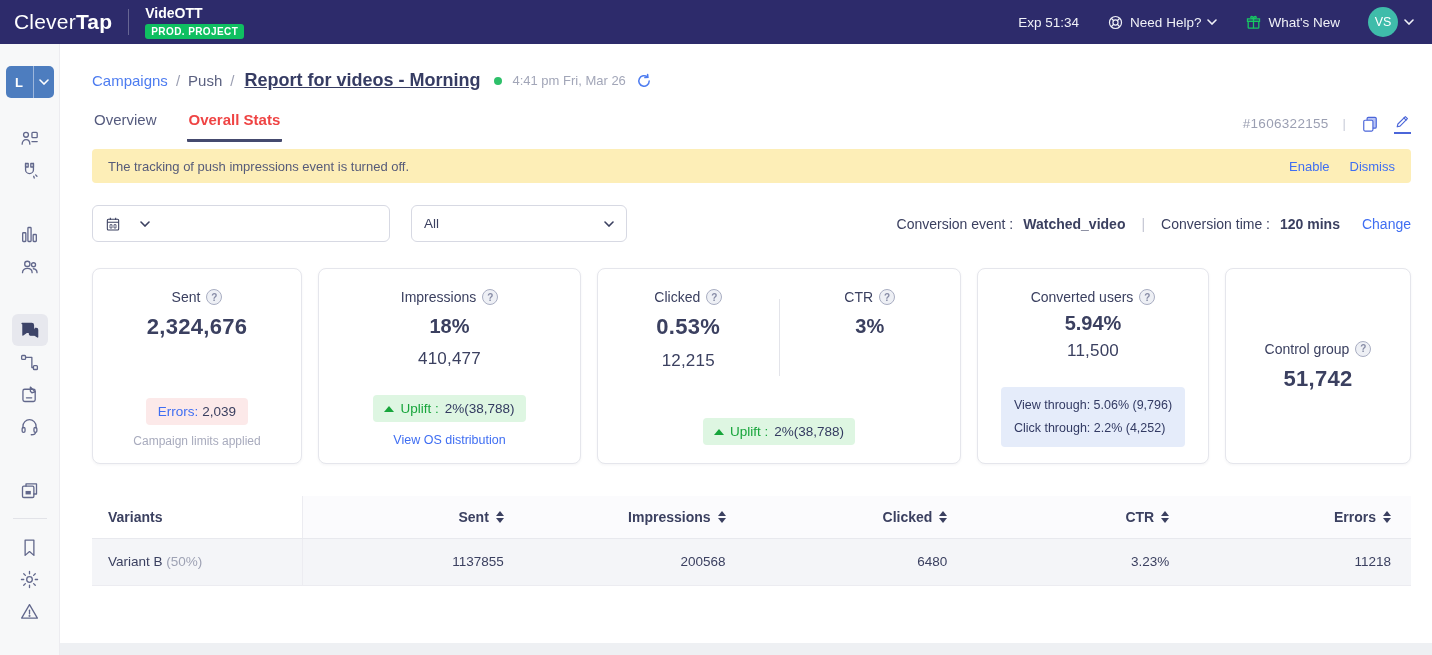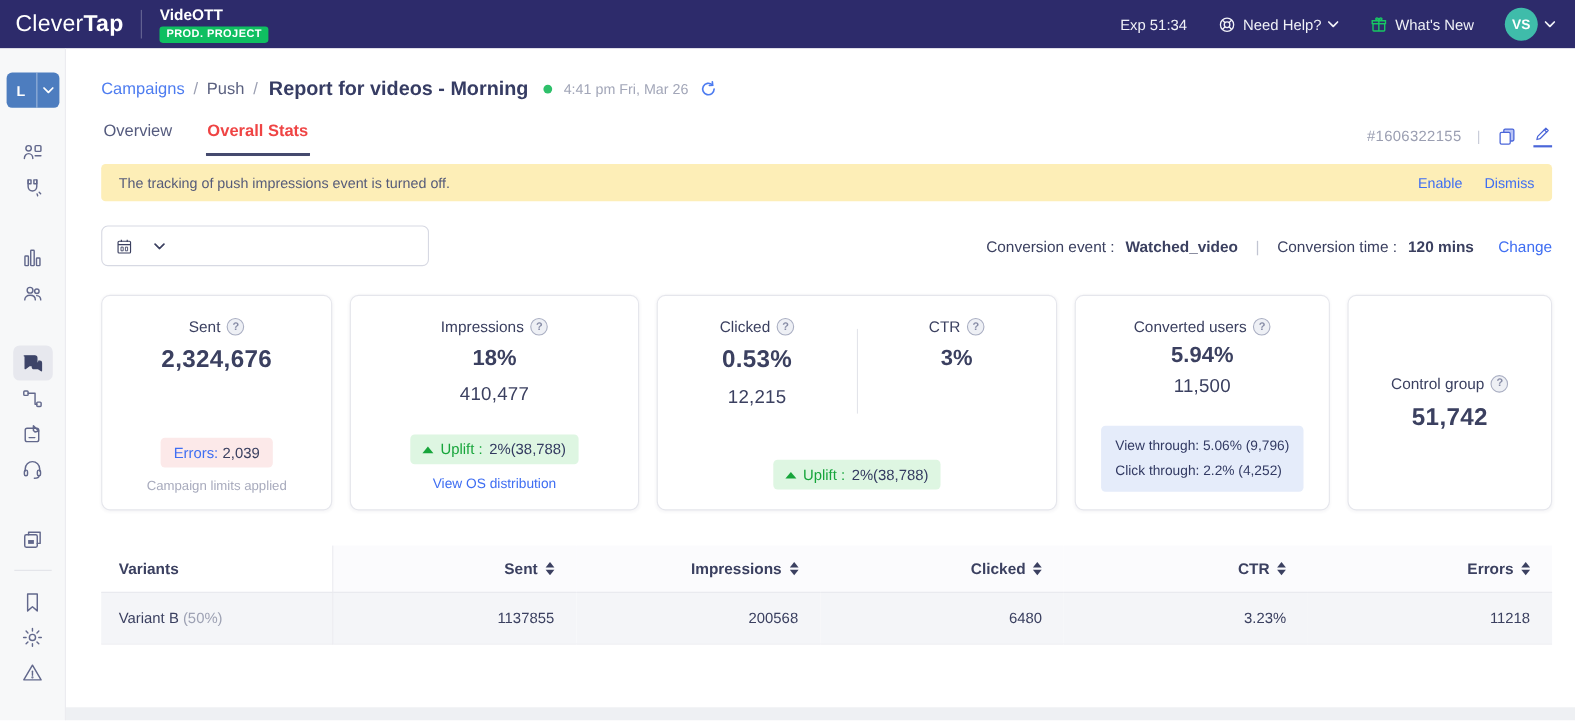--- a/index.html
+++ b/index.html
@@ -13,21 +13,21 @@
   .brand { color:#fff; font-size:21px; letter-spacing:.2px; cursor:pointer; }
   .brand .lt { font-weight:400; }
   .brand .bd { font-weight:700; }
   .nav-div { width:1px; height:26px; background:rgba(255,255,255,.28); margin:0 16px; }
   .project { display:flex; flex-direction:column; justify-content:center; }
   .project-name { color:#fff; font-size:14px; font-weight:700; line-height:15px; }
   .project-badge { background:#0fbf61; color:#fff; font-size:10px; font-weight:700; letter-spacing:.4px; padding:2px 6px; border-radius:3px; margin-top:3px; width:max-content; }
   .nav-right { margin-left:auto; display:flex; align-items:center; gap:10px; color:#f0f1f7; font-size:13.5px; }
   .nav-item { display:flex; align-items:center; gap:6px; cursor:pointer; }
   .nav-gap { width:8px; }
-  .avatar { width:30px; height:30px; border-radius:50%; background:#3fbcaa; color:#fff; font-size:12.5px; font-weight:700; display:flex; align-items:center; justify-content:center; }
+  .avatar { width:30px; height:30px; border-radius:50%; background:#3fbcaa; color:#fff; font-size:12.5px; font-weight:400; display:flex; align-items:center; justify-content:center; }
   .ic { display:inline-flex; align-items:center; justify-content:center; }
 
   
   .body-row { flex:1; display:flex; min-height:0; }
 
   
   .sidebar { width:60px; flex:0 0 60px; background:#f7f8f9; border-right:1px solid #ececf0; display:flex; flex-direction:column; align-items:center; padding-top:22px; }
   .acct-btn { width:48px; height:32px; border-radius:5px; background:#4d7dbf; display:flex; overflow:hidden; cursor:pointer; }
   .acct-main { width:28px; display:flex; align-items:center; justify-content:center; color:#fff; font-size:13px; font-weight:600; border-right:1px solid rgba(255,255,255,.45); }
   .acct-chev { flex:1; display:flex; align-items:center; justify-content:center; color:#fff; }
@@ -40,21 +40,21 @@
   .side-divider { width:34px; height:1px; background:#e2e3e8; margin:12px 0; }
 
   
   .main { flex:1; position:relative; padding:0 21px 0 32px; background:#fff; }
 
   
   .crumbs { margin-top:26px; display:flex; align-items:center; gap:8px; }
   .crumb-link { color:#4d7cf0; font-size:15px; cursor:pointer; }
   .crumb-sep { color:#9b9fb2; font-size:15px; }
   .crumb-mid { color:#5b6180; font-size:15px; }
-  .crumb-title { color:#363c63; font-size:18px; font-weight:600; margin-left:2px; }
+  .crumb-title { color:#363c63; font-size:18px; font-weight:600; margin-left:2px;text-decoration:underline; }
   .live-dot { width:8px; height:8px; border-radius:50%; background:#2ec06a; margin-left:6px; }
   .crumb-time { color:#a2a6b8; font-size:13px; margin-left:2px; }
   .refresh { cursor:pointer; margin-left:2px; }
 
   
   .tabs-row { margin-top:20px; display:flex; align-items:flex-end; }
   .tab { font-size:15px; color:#555b7e; padding:0 2px 11px 2px; cursor:pointer; margin-right:28px; border-bottom:3px solid transparent; }
   .tab.active { color:#ef4444; font-weight:600; border-bottom:3px solid #454a6e; border-radius:1px; }
   .tabs-right { margin-left:auto; display:flex; align-items:center; gap:14px; padding-bottom:8px; }
   .cid { color:#9b9fb2; font-size:13.5px; letter-spacing:.3px; }
@@ -358,20 +358,28 @@
 
       <div class="filters">
         <div class="select date">
           <span class="cal ic">
             <svg width="16" height="16" viewBox="0 0 24 24" fill="none" stroke="#3b4060" stroke-width="1.6">
                 <rect x="3.5" y="5" width="17" height="16" rx="1.5"></rect>
                 <path d="M3.5 9.5h17M8 2.8V6M16 2.8V6"></path>
                 <path d="M7.5 13h3v5h-3zM13.5 13h3v5h-3z" stroke-width="1.2"></path>
               </svg>
           </span>
+          <span class="chev ic">
+            <svg width="10" height="6" viewBox="0 0 10 6" fill="none" stroke="#3b4060" stroke-width="1.6" stroke-linecap="round">
+                <path d="M1 1l4 4 4-4"></path>
+              </svg>
+          </span>
+        </div>
+        <div class="select seg">
+          <span>All</span>
           <span class="chev ic">
             <svg width="10" height="6" viewBox="0 0 10 6" fill="none" stroke="#3b4060" stroke-width="1.6" stroke-linecap="round">
                 <path d="M1 1l4 4 4-4"></path>
               </svg>
           </span>
         </div>
         <div class="conv">
           <span>Conversion event :</span>
           <b>Watched_video</b>
           <span class="conv-sep">|</span>

